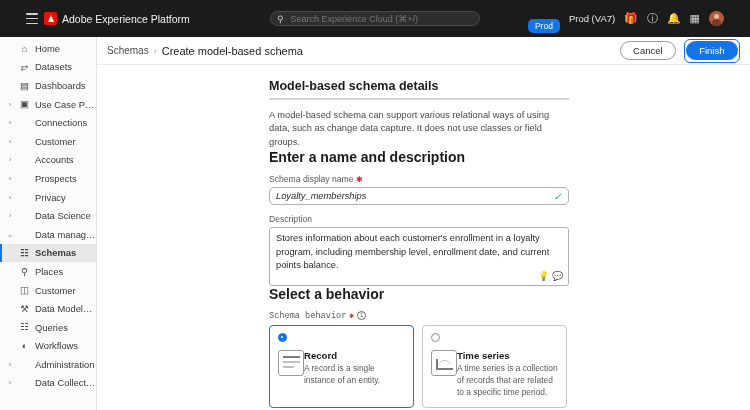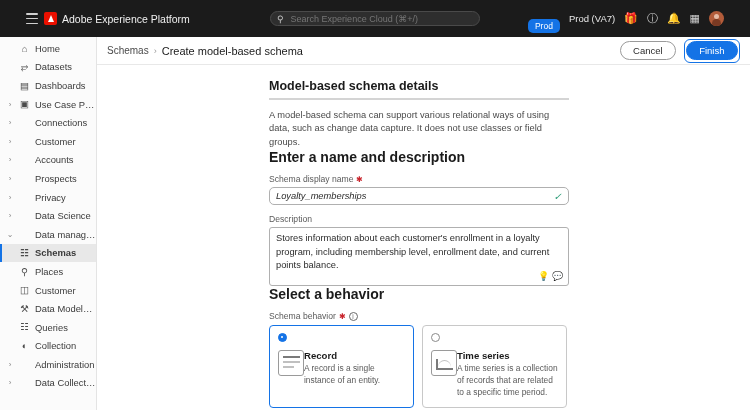--- a/index.html
+++ b/index.html
@@ -199,21 +199,21 @@
     min-height: 37px;
   }
   .ta-icons {
     position: absolute; right: 4px; bottom: 2px;
     display: flex; gap: 3px; align-items: center;
   }
   .ta-icons span { font-size: 9px; color: #1473e6; }
   .behavior-label {
     font-size: 8.6px; color: #5a5a5a;
     margin: 9px 0 4px;
-    display: flex; align-items: flex-end; gap: 3px;
+    display: flex; align-items: flex-start; gap: 3px; font-family: Liberation Mono, monospace;
   }
   .info-i {
     width: 9px; height: 9px; border-radius: 50%;
     border: 1px solid #6a6a6a; color: #6a6a6a;
     font-size: 6.5px; line-height: 8px; text-align: center;
     display: inline-block;
   }
   .cards { display: flex; gap: 8px; }
   .card {
     width: 145px;
@@ -366,21 +366,21 @@
       <span class="lbl">Data Models (POC)</span>
     </div>
     <div class="nav-item">
       <span class="chev"></span>
       <span class="nico">☷</span>
       <span class="lbl">Queries</span>
     </div>
     <div class="nav-item">
       <span class="chev"></span>
       <span class="nico">◐</span>
-      <span class="lbl">Collection</span>
+      <span class="lbl">Workflows</span>
     </div>
     <div class="nav-item">
       <span class="chev">›</span>
       <span class="nico"></span>
       <span class="lbl">Administration</span>
     </div>
     <div class="nav-item">
       <span class="chev">›</span>
       <span class="nico"></span>
       <span class="lbl">Data Collection</span>

